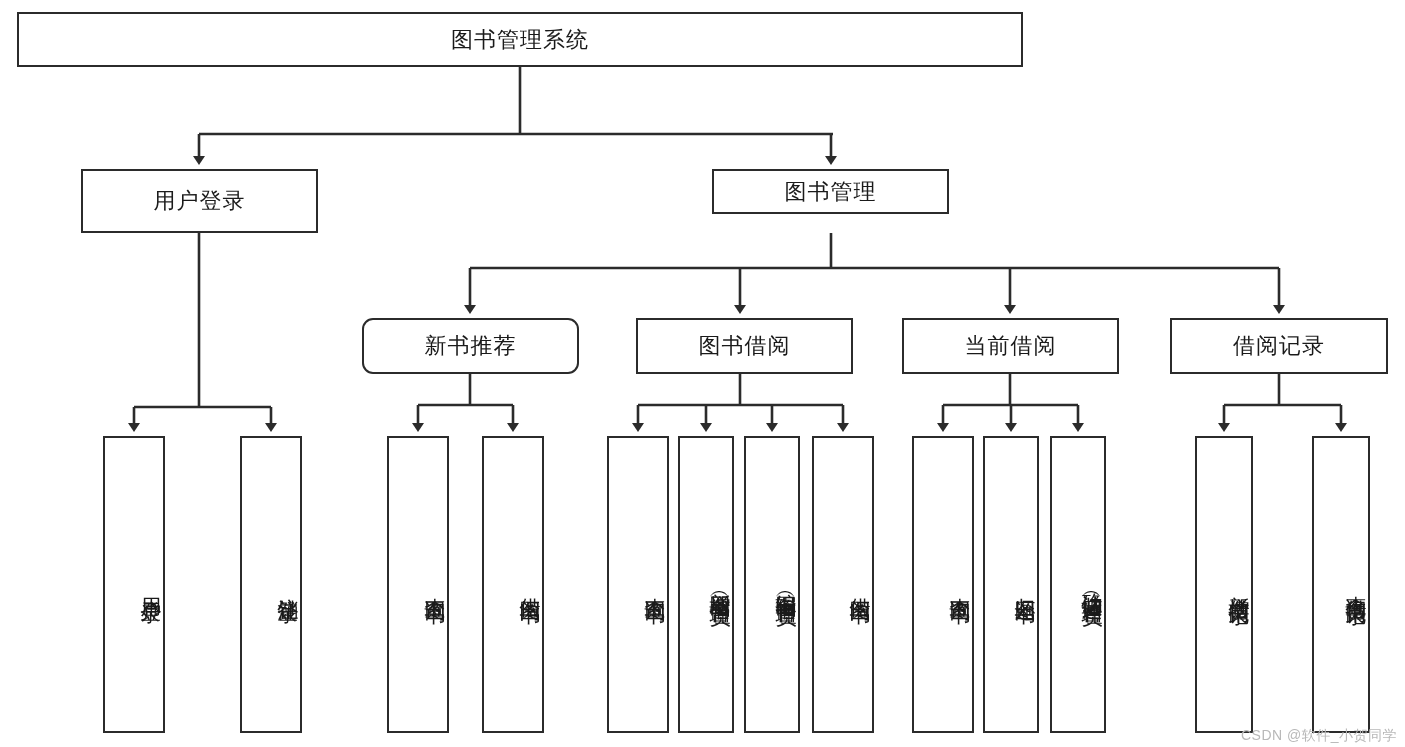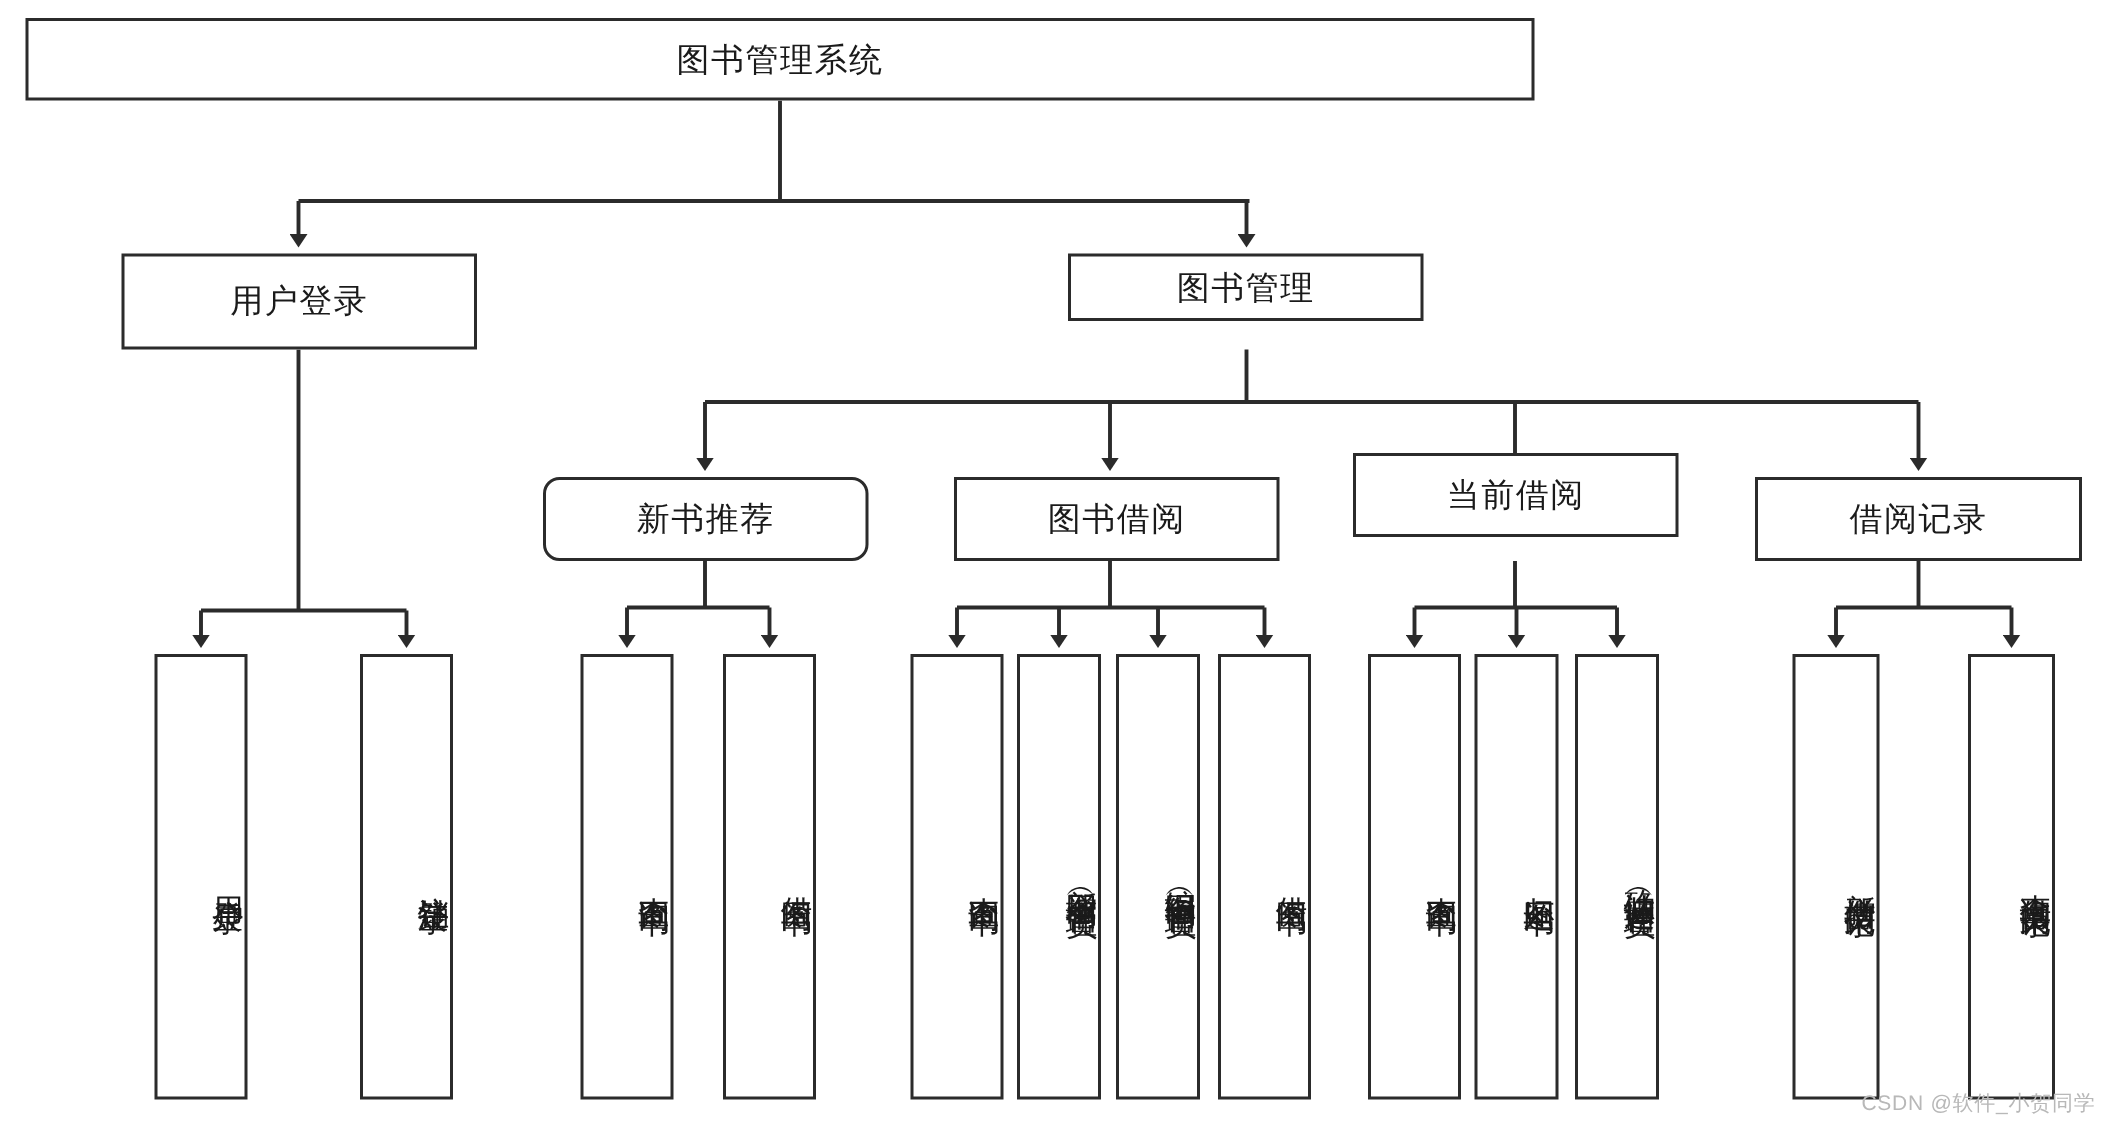--- a/index.html
+++ b/index.html
@@ -128,21 +128,21 @@
   <div class="node horiz" style="left:712px; top:169px; width:237px; height:45px;">
     <span>图书管理</span>
   </div>
 
   <div class="node horiz" style="left:362px; top:318px; width:217px; height:56px;border-radius:11px;">
     <span>新书推荐</span>
   </div>
   <div class="node horiz" style="left:636px; top:318px; width:217px; height:56px;text-align:right;">
     <span>图书借阅</span>
   </div>
-  <div class="node horiz" style="left:902px; top:302px; width:217px; height:56px;">
+  <div class="node horiz" style="left:902px; top:318px; width:217px; height:56px;">
     <span>当前借阅</span>
   </div>
   <div class="node horiz" style="left:1170px; top:318px; width:218px; height:56px;">
     <span>借阅记录</span>
   </div>
 
   <div class="node vert" style="left:103px; top:436px; width:62px; height:297px;">
     <span class="vtext">用户登录</span>
   </div>
   <div class="node vert" style="left:240px; top:436px; width:62px; height:297px;">

